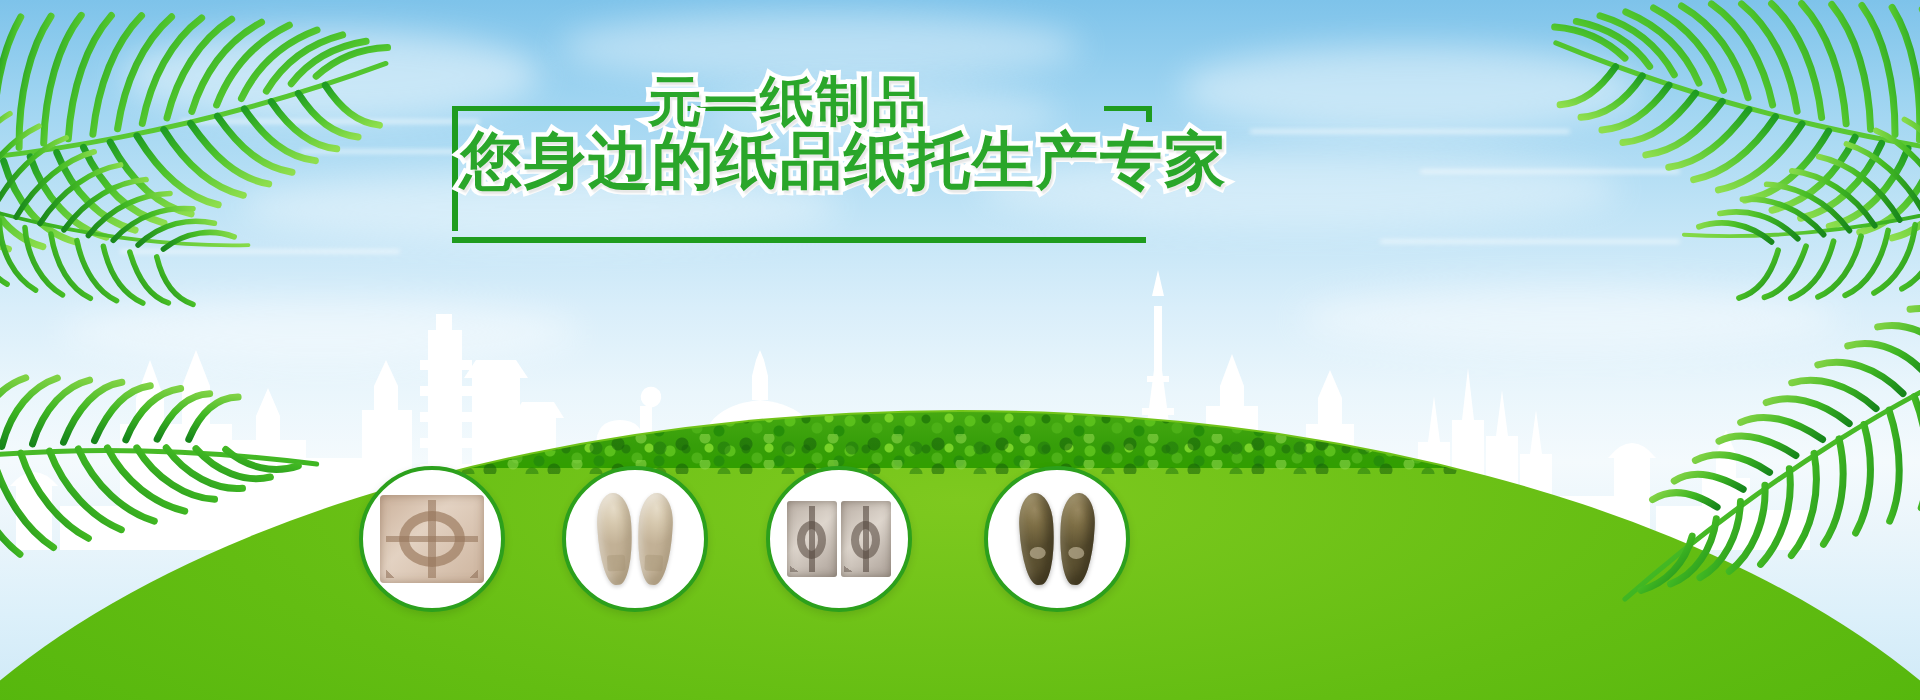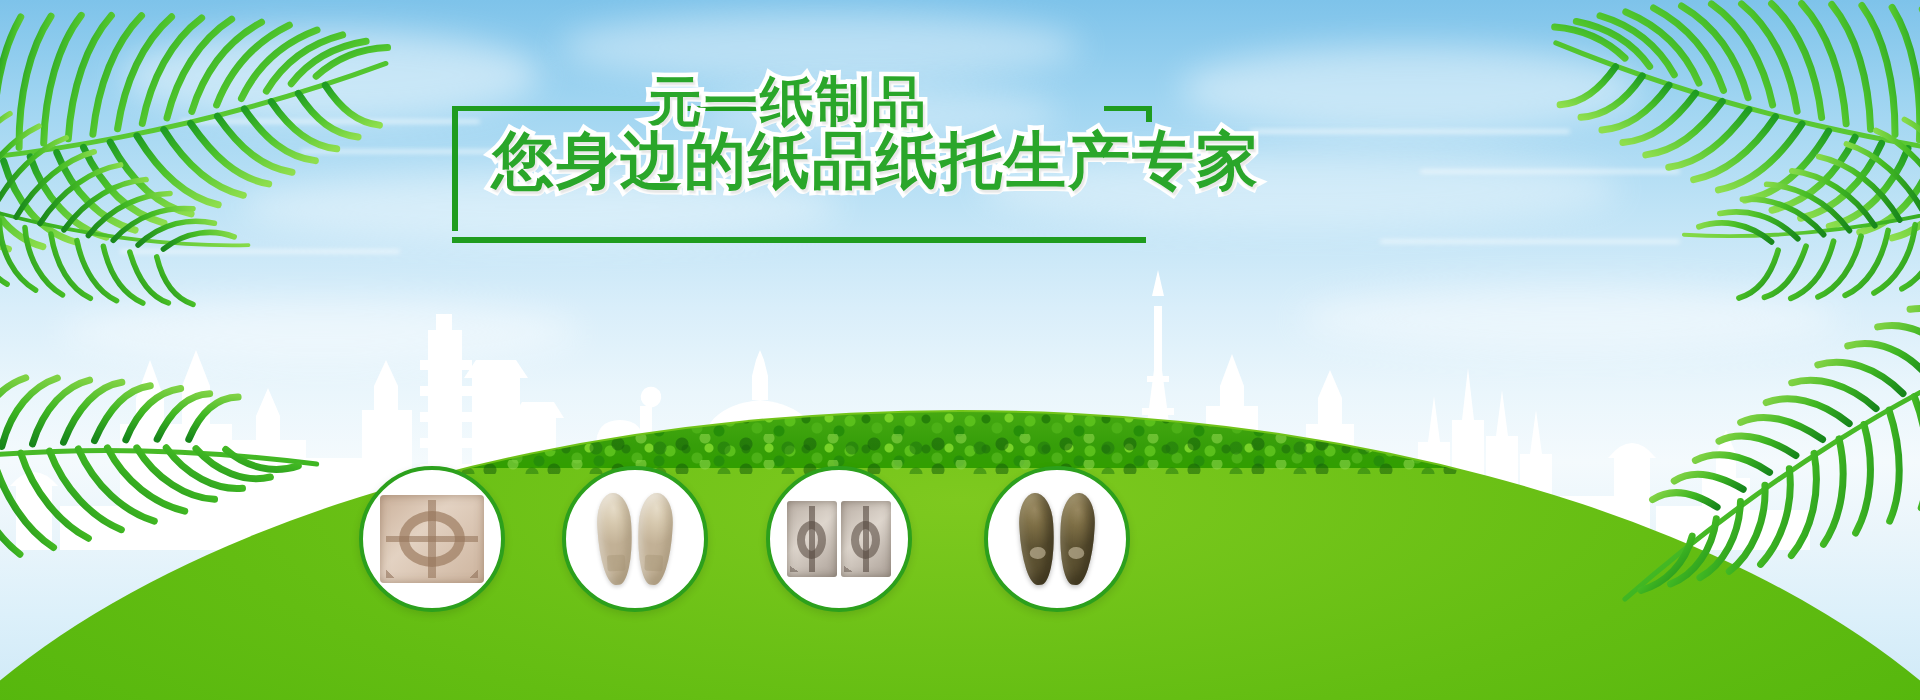--- a/index.html
+++ b/index.html
@@ -161,21 +161,20 @@
   }
   #head1 {
     left:196px; top:-22px;
     font-size:54px;
     line-height:1;
   }
   #head2 {
     left:8px; top:34px;
     font-size:62px;
     line-height:1;
-    margin-left:32px;
   }
 
   #tagline {
     position:absolute;
     left:488px; top:236px;
     width:640px;
     font-size:30px;
     letter-spacing:2px;
     color:#1d2b33;
     white-space:nowrap;

